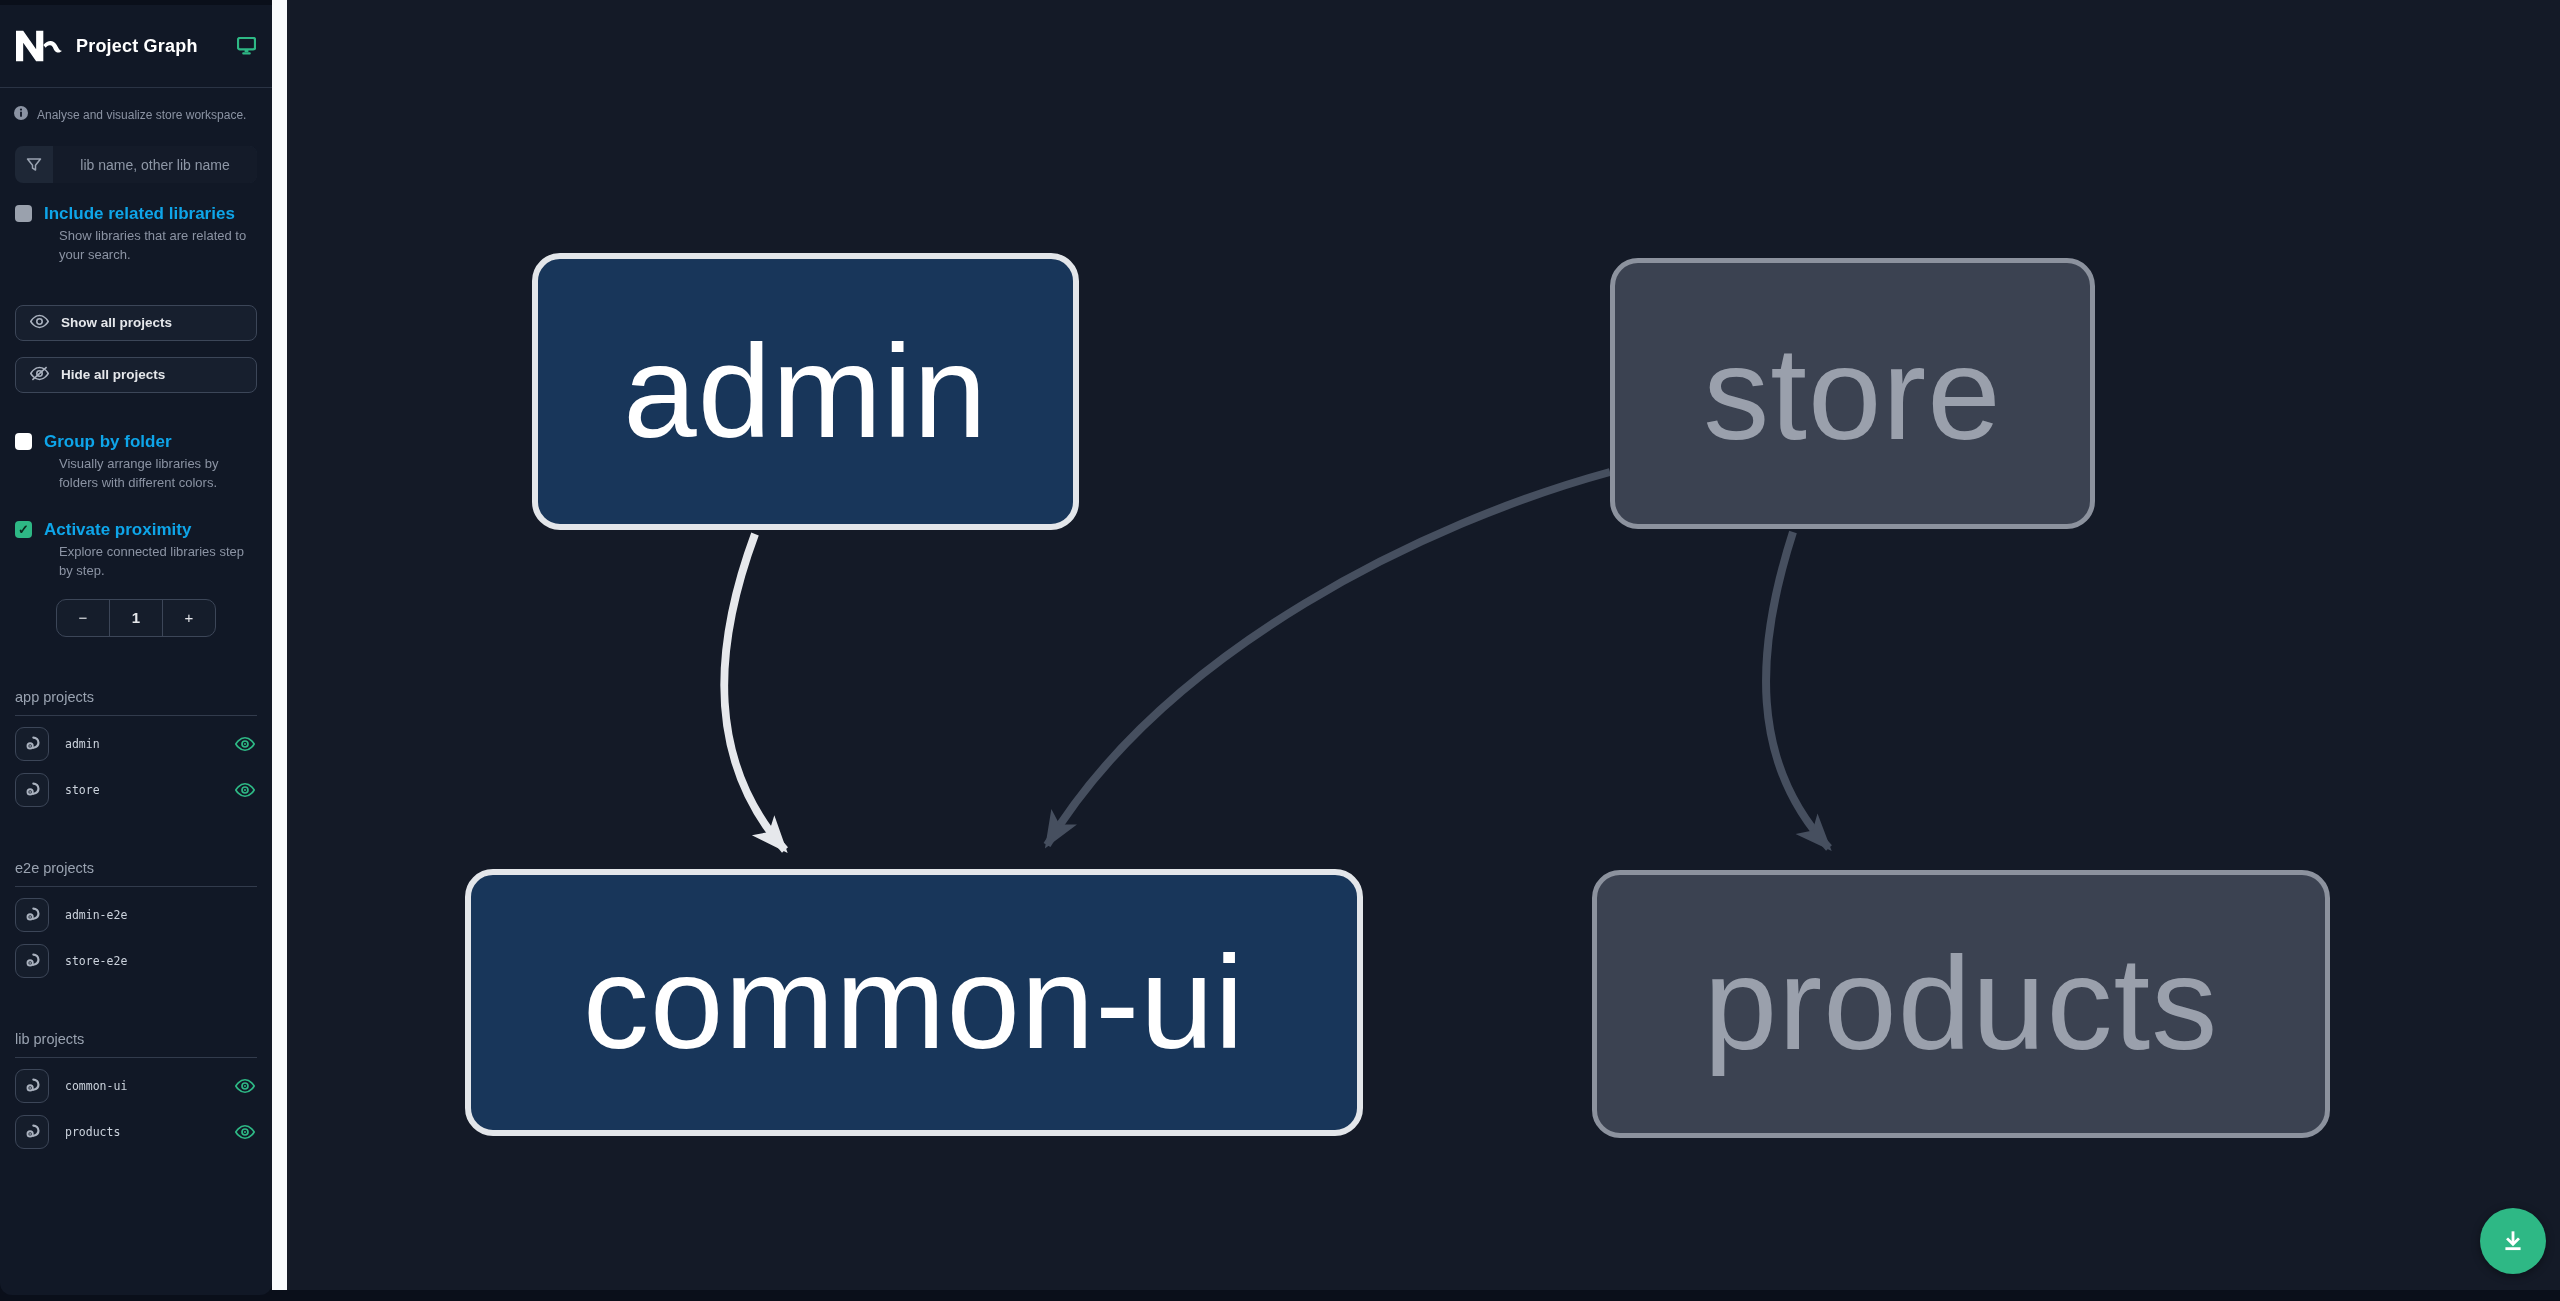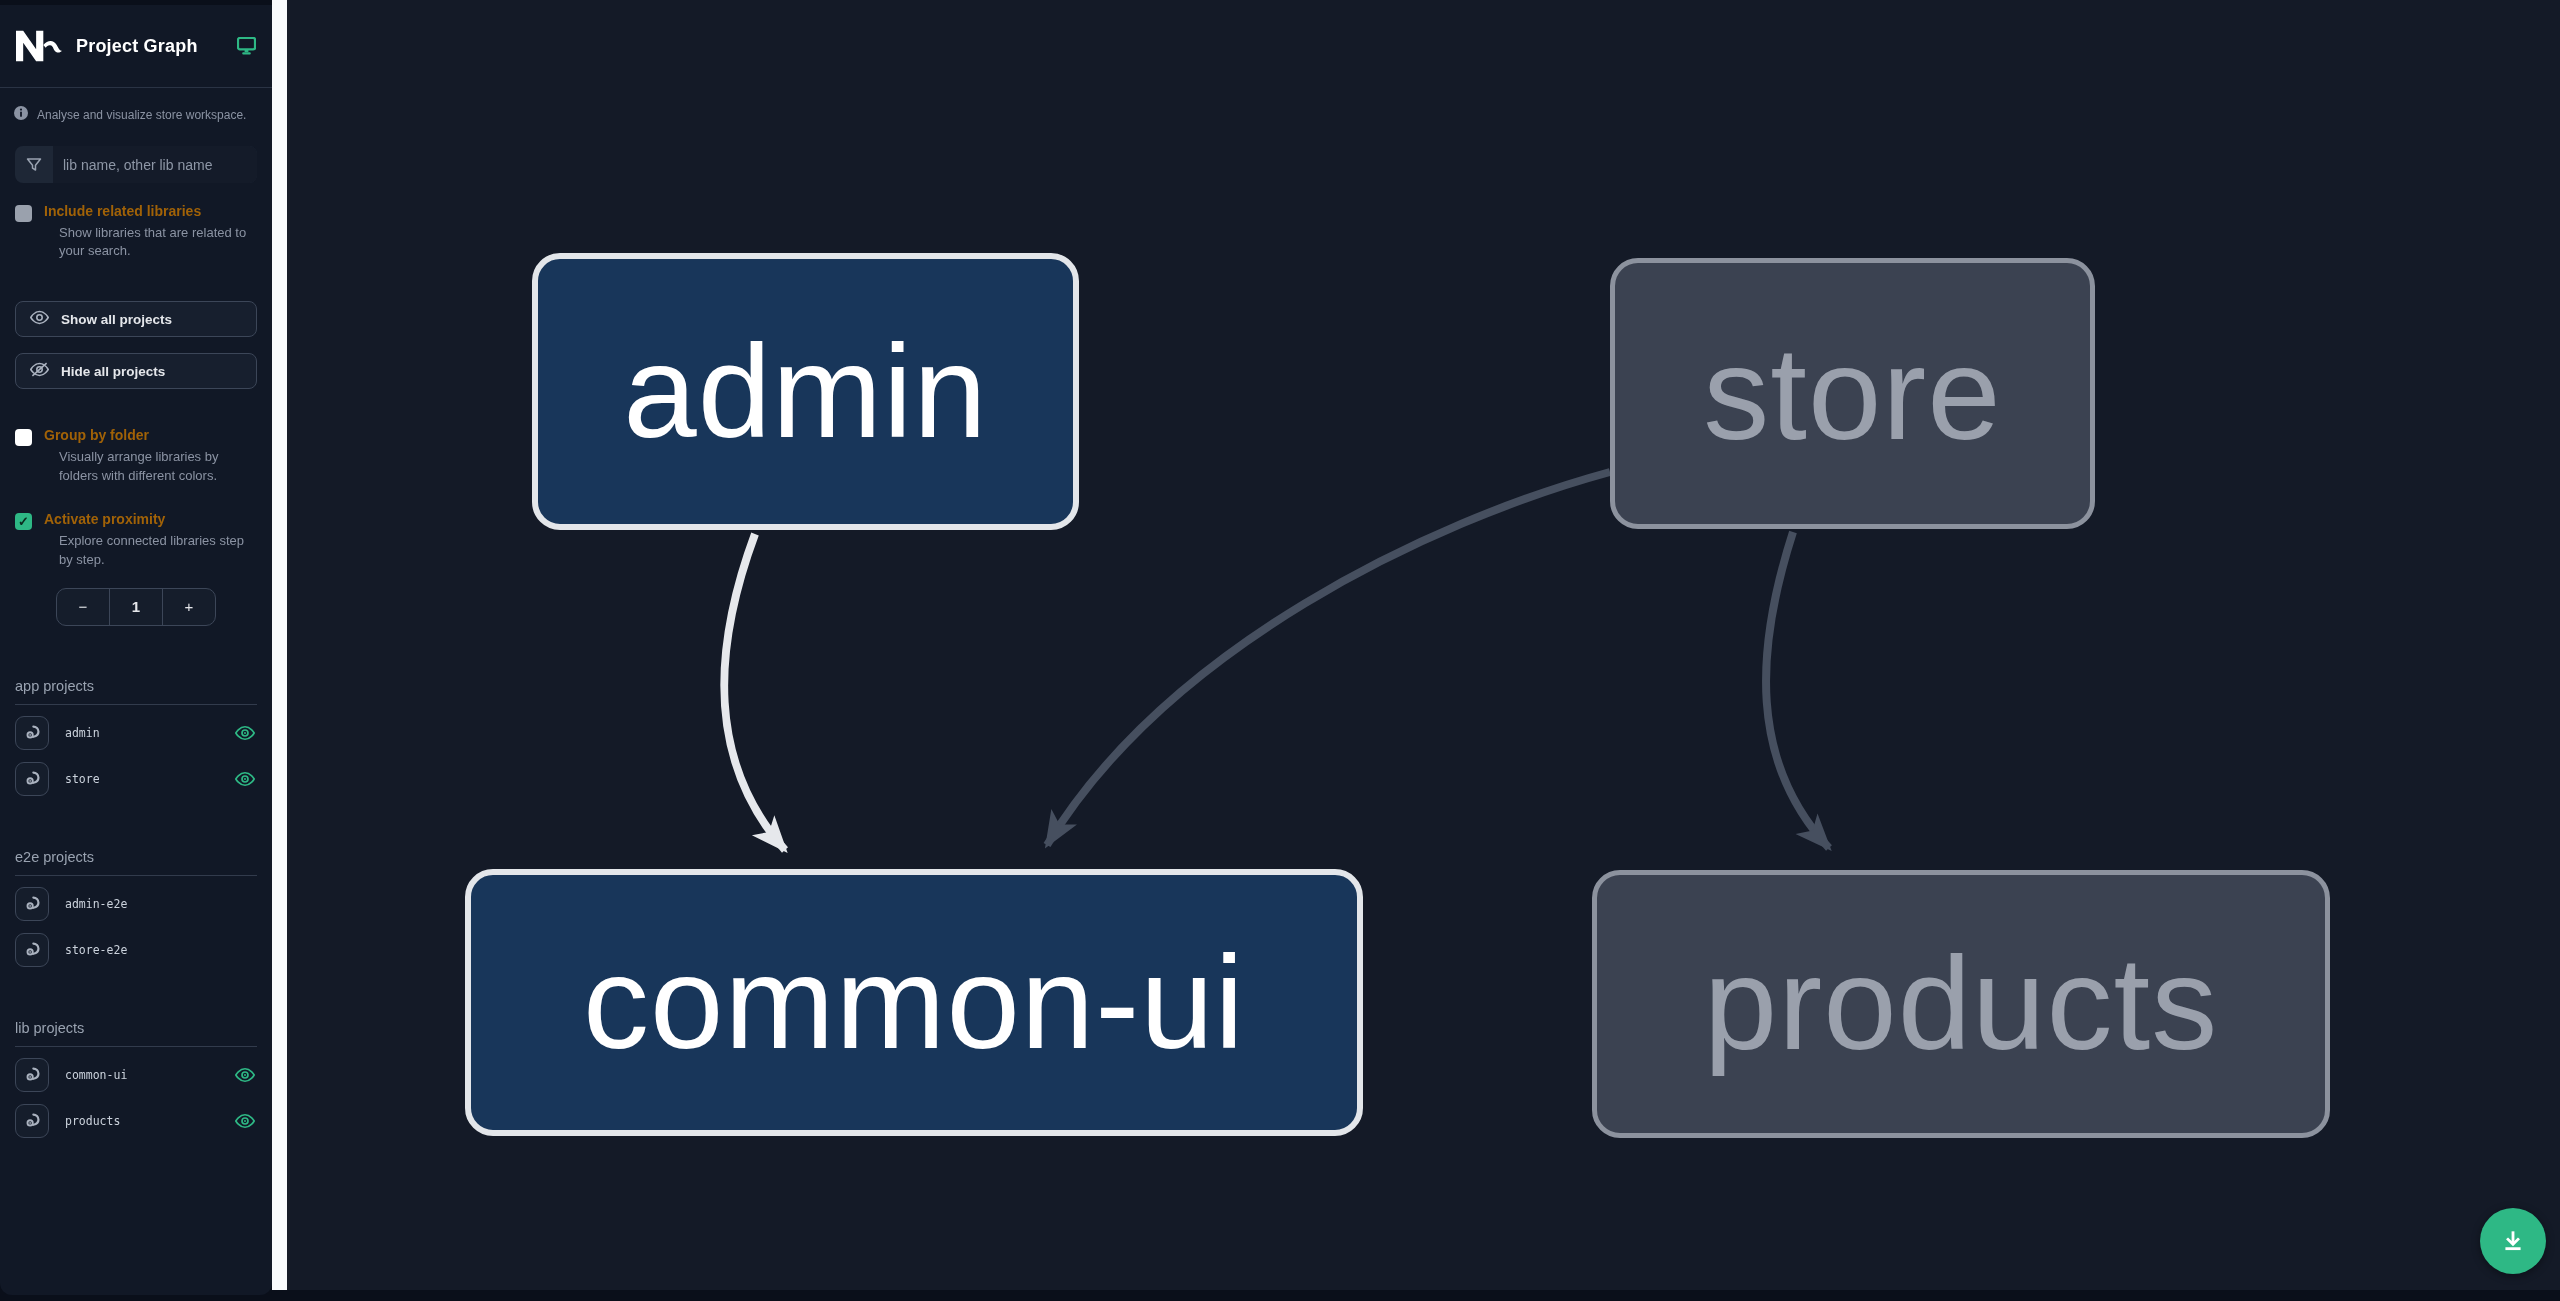--- a/index.html
+++ b/index.html
@@ -25,31 +25,31 @@
   .intro-row { display:flex; align-items:center; gap:9px; padding:18px 14px 0 14px; }
   .intro-text { font-size:12px; color:#8b93a3; }
 
   .search-box {
     margin:22px 15px 0 15px; height:37px; display:flex; align-items:stretch;
     background:#1e2736; border-radius:8px; overflow:hidden;
   }
   .search-icon-cell { width:38px; display:flex; align-items:center; justify-content:center; }
   .search-box input {
     flex:1; background:#141b29; border:none; outline:none; color:#fde047;
-    font-size:14px; padding:0 10px; font-family:"Liberation Sans", sans-serif;
+    font-size:14px; padding:0 10px; font-family:"Liberation Sans", sans-serif;text-align:center;
   }
   .search-box input::placeholder { color:#8e97a6; }
 
   .option { display:flex; gap:12px; padding:20px 15px 0 15px; }
   .checkbox { width:17px; height:17px; border-radius:4px; margin-top:2px; flex:0 0 auto;
               display:flex; align-items:center; justify-content:center; font-size:13px; }
   .checkbox.gray  { background:#9aa1ad; }
   .checkbox.white { background:#ffffff; }
   .checkbox.green { background:#2eb885; color:#0b2a1e; font-weight:bold; }
-  .option-label { font-size:14px; font-weight:bold; color:#a16207; line-height:1.25; }
+  .option-label { font-size:17px; font-weight:bold; color:#0ea5e9; line-height:1.25; }
   .option-desc  { font-size:13px; color:#8b93a3; line-height:1.45; margin-top:3px; width:200px;margin-left:15px; }
 
   .side-btn {
     margin:16px 15px 0 15px; width:calc(100% - 30px); height:36px;
     display:flex; align-items:center; gap:12px; padding:0 14px;
     background:#171f2e; border:1px solid #3c4658; border-radius:8px;
     color:#e5e7eb; font-size:13.5px; font-weight:bold; cursor:pointer;
     font-family:"Liberation Sans", sans-serif;
   }
   .side-btn:first-of-type { margin-top:40px; }

